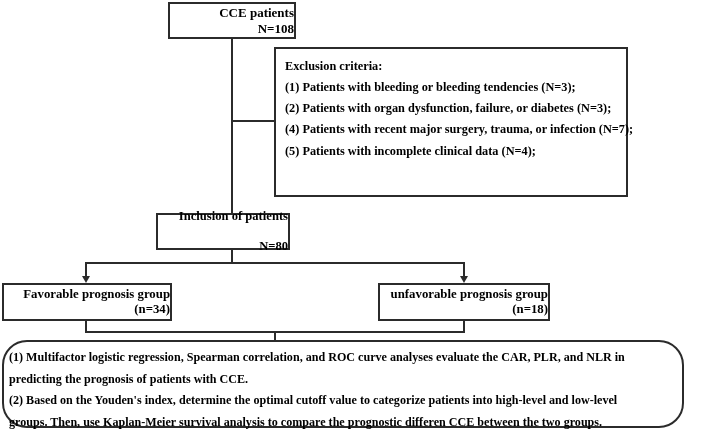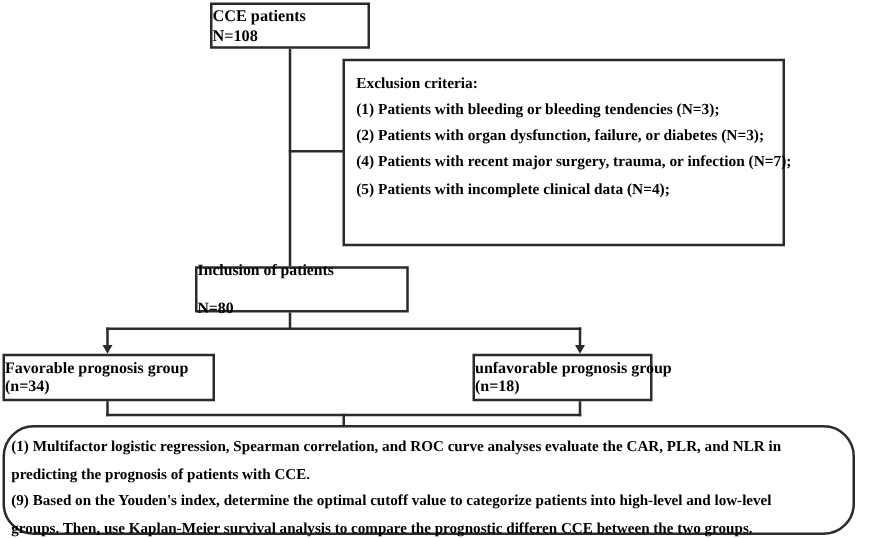--- a/index.html
+++ b/index.html
@@ -19,21 +19,21 @@
     position: absolute;
     box-sizing: border-box;
     border: 2px solid #2b2b2b;
     background: #ffffff;
     font-weight: bold;
     color: #000000;
   }
   .box-center {
     display: flex;
     flex-direction: column;
-    align-items: flex-start;
+    align-items: flex-end;
     justify-content: center;
     text-align: center;
   }
   .box-center .line {
     line-height: 1.18;
     white-space: nowrap;
   }
 
   
   #node-cce {
@@ -43,31 +43,31 @@
   #node-exclusion {
     left: 274px; top: 47px; width: 354px; height: 150px;
     font-size: 12.3px;
     padding: 7px 0 0 9px;
   }
   #node-exclusion .line {
     line-height: 1.72;
     white-space: nowrap;
   }
   #node-inclusion {
-    left: 156px; top: 213px; width: 171px; height: 37px;
+    left: 156px; top: 213px; width: 134px; height: 37px;
     font-size: 12.6px;
     gap: 15px;
   }
   #node-favorable {
     left: 2px; top: 283px; width: 170px; height: 38px;
     font-size: 12.8px;
     font-family: Liberation Serif, serif;
   }
   #node-unfavorable {
-    left: 378px; top: 283px; width: 144px; height: 38px;
+    left: 378px; top: 283px; width: 172px; height: 38px;
     font-size: 12.8px;
   }
   #node-summary {
     left: 2px; top: 340px; width: 682px; height: 88px;
     font-size: 12.1px;
     padding: 5px 4px 0 5px;
     border-radius: 25px;
   }
   #node-summary .line {
     line-height: 1.78;
@@ -138,21 +138,21 @@
   </div>
 
   <div class="box box-center" id="node-unfavorable">
     <div class="line">unfavorable prognosis group</div>
     <div class="line">(n=18)</div>
   </div>
 
   <div class="box" id="node-summary">
     <div class="line">(1) Multifactor logistic regression, Spearman correlation, and ROC curve analyses evaluate the CAR, PLR, and NLR in</div>
     <div class="line">predicting the prognosis of patients with CCE.</div>
-    <div class="line">(9) Based on the Youden's index, determine the optimal cutoff value to categorize patients into high-level and low-level</div>
+    <div class="line">(2) Based on the Youden's index, determine the optimal cutoff value to categorize patients into high-level and low-level</div>
     <div class="line">groups. Then, use Kaplan-Meier survival analysis to compare the prognostic differen CCE between the two groups.</div>
   </div>
 
   <div class="conn vline" id="conn-trunk-main"></div>
   <div class="conn hline" id="conn-branch-exclusion"></div>
 
   <div class="conn vline" id="conn-incl-down"></div>
   <div class="conn hline" id="conn-split-bar"></div>
   <div class="conn vline" id="conn-split-left"></div>
   <div class="conn vline" id="conn-split-right"></div>

